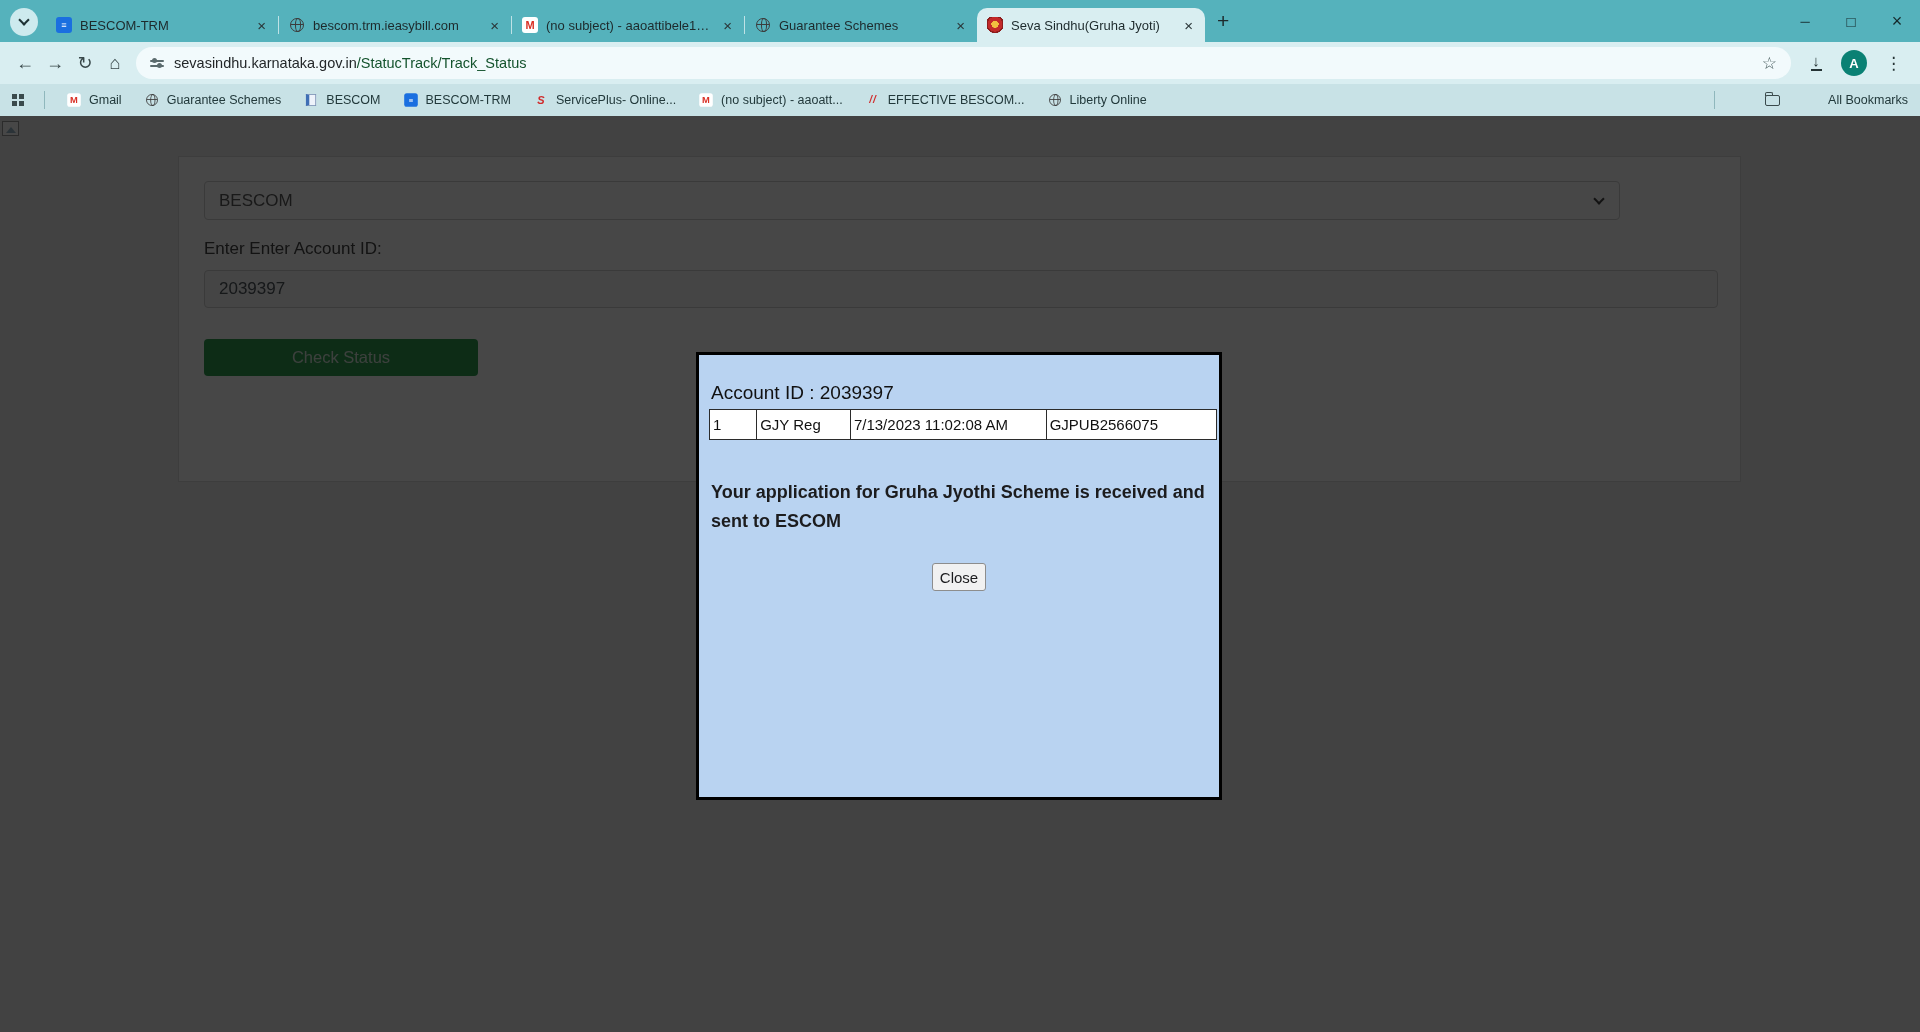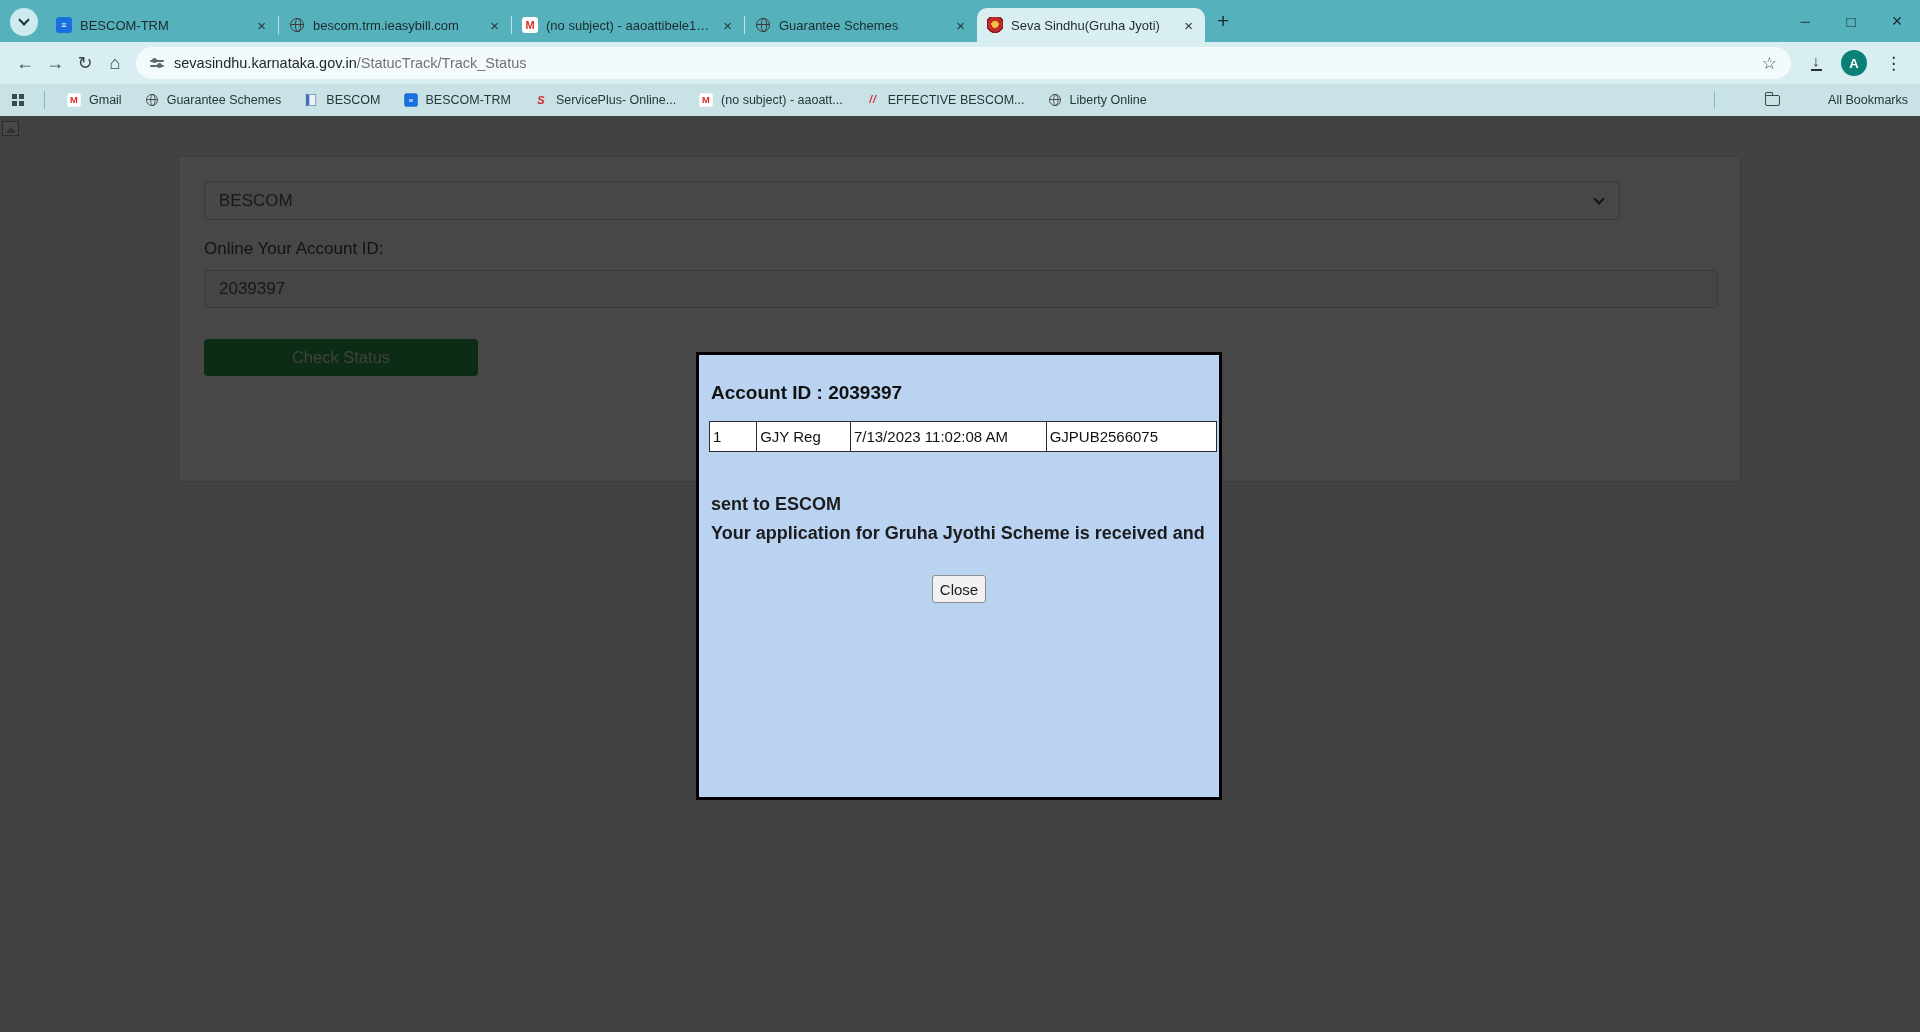--- a/index.html
+++ b/index.html
@@ -40,21 +40,21 @@
   .navbtn { width:30px; height:30px; display:flex; align-items:center; justify-content:center;
     font-size:18px; color:#39484a; cursor:pointer; }
   .omnibox { flex:1; height:32px; background:#f2fafc; border-radius:16px; margin:0 10px 0 6px;
     display:flex; align-items:center; padding:0 14px; gap:10px; }
   .tune-icon { display:flex; flex-direction:column; gap:3px; width:14px; }
   .tune-icon i { display:block; height:2px; background:#5b6b6e; border-radius:1px; position:relative; }
   .tune-icon i::after { content:""; position:absolute; top:-2px; width:5px; height:5px; border-radius:50%;
     background:#5b6b6e; }
   .tune-icon i:nth-child(1)::after { left:2px; } .tune-icon i:nth-child(2)::after { right:2px; }
   .url { font-size:14.5px; color:#232729; white-space:nowrap; overflow:hidden; flex:1; }
-  .url .path { color:#737373;text-align:right; }
+  .url .path { color:#14532d;text-align:right; }
   .star { font-size:17px; color:#44585a; cursor:pointer; }
   .dl-icon { display:flex; flex-direction:column; align-items:center; width:30px; cursor:pointer; color:#253335; }
   .dl-icon .arr { font-size:15px; line-height:12px; font-weight:bold; }
   .dl-icon .bar { width:11px; height:2px; background:#253335; margin-top:2px; }
   .avatar { width:26px; height:26px; border-radius:50%; background:#0a8174; color:#fff; font-size:13px;
     font-weight:bold; display:flex; align-items:center; justify-content:center; margin:0 10px; cursor:pointer; }
   .kebab { font-size:17px; color:#253335; padding:0 8px; cursor:pointer; }
 
   .bookmarkbar { height:32px; background:#c8e2e6; display:flex; align-items:center; padding:0 12px;
     font-size:12.5px; color:#22393b; }
@@ -94,21 +94,21 @@
     font-family:inherit; }
   .btn-check { display:block; margin-top:31px; width:274px; height:37px; background:var(--green,#2f9e51);
     color:#d9e6dc; border:none; border-radius:4px; font-size:16.5px; font-family:inherit; cursor:pointer; }
 
   .dim { position:absolute; inset:0; background:rgba(0,0,0,0.72); z-index:5; }
 
   
   .modal { position:absolute; z-index:10; left:696px; top:236px; width:526px; height:448px;
     background:var(--modalbg,#b9d3f1); border:3px solid #000; }
   .modal-title { margin-top:42px; text-align:center; font-size:24px; font-weight:bold; color:#1c1c1e; }
-  .acct-line { margin:27px 12px 17px 12px; font-size:19px; font-weight:bold; color:#111; }
+  .acct-line { margin:27px 12px 5px 12px; font-size:19px; font-weight:normal; color:#111; }
   table.status { border-collapse:collapse; margin-left:10px; width:508px; table-layout:fixed;
     background:#fff; }
   table.status th { background:var(--tblhead,#1568d6); color:#fff; font-size:15px; font-weight:bold;
     height:24px; border:1px solid #2b2b2b; padding:0 2px; }
   table.status td { font-size:15px; color:#111; height:30px; border:1px solid #2b2b2b;
     padding:0 3px; background:#fff; }
   .c0 { width:9.3%; } .c1 { width:18.5%; } .c2 { width:38.6%; } .c3 { width:33.6%; }
   .msg { margin:38px 14px 0 12px; font-size:18px; font-weight:bold; color:#1c1c1e; line-height:29px; }
   .btn-close { display:block; margin:27px auto 0 auto; width:54px; height:28px; background:#f1f1f1;
     border:1px solid #8d8d8d; border-radius:3px; font-size:15px; color:#1c1c1e; font-family:inherit; cursor:pointer; }
@@ -247,21 +247,21 @@
 
 <div class="page">
   <span class="broken-img"></span>
 
   <div class="card">
     <div class="card-body">
       <div class="sel">
         <span>BESCOM</span>
         <span class="chev2"></span>
       </div>
-      <label class="fld-label">Online Your Account ID:</label>
+      <label class="fld-label">Enter Enter Account ID:</label>
       <input class="fld-input" readonly="" value="2039397" style="">
       <button class="btn-check">Check Status</button>
     </div>
   </div>
 
   <div class="dim"></div>
 
   <div class="modal">
     <div class="acct-line">Account ID : 2039397</div>
 
@@ -276,19 +276,19 @@
       <tr>
         <td>1</td>
         <td>GJY Reg</td>
         <td>7/13/2023 11:02:08 AM</td>
         <td>GJPUB2566075</td>
       </tr>
     </tbody>
       </table>
 
     <div class="msg">
+      <span style="display:block">Your application for Gruha Jyothi Scheme is received and</span>
       <span style="display:block">sent to ESCOM</span>
-      <span style="display:block">Your application for Gruha Jyothi Scheme is received and</span>
     </div>
 
     <button class="btn-close">Close</button>
   </div>
 </div>
 
 </body></html>

